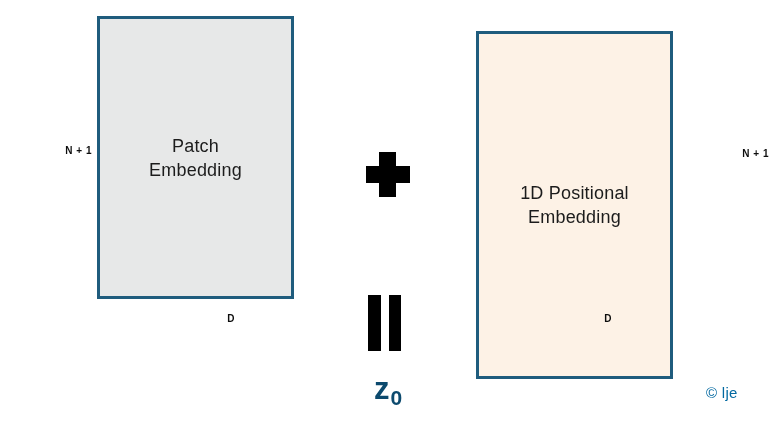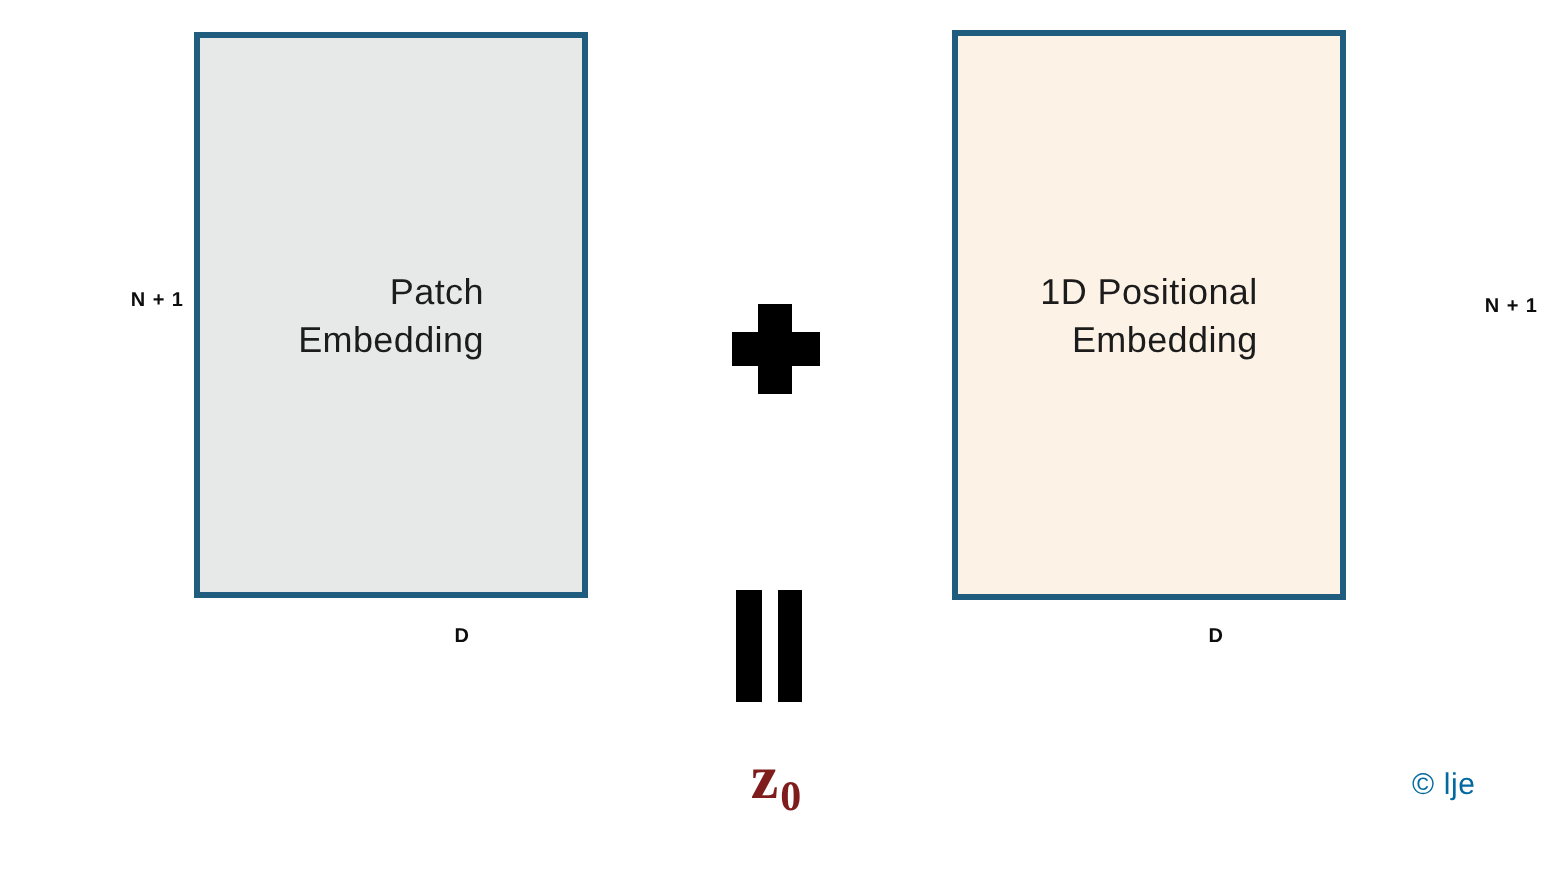--- a/index.html
+++ b/index.html
@@ -20,30 +20,30 @@
     width: 783px;
     height: 440px;
   }
   .box {
     position: absolute;
     box-sizing: border-box;
     border: 3px solid var(--box-border, #1f5c7d);
     display: flex;
     align-items: center;
     justify-content: center;
-    text-align: right;
+    text-align: center;
   }
   .box-patch {
     left: 97px; top: 16px;
     width: 197px; height: 283px;
     background: var(--patch-box-fill, #e7e8e8);
   }
   .box-pos {
-    left: 476px; top: 15px;
-    width: 197px; height: 285px;
+    left: 476px; top: 31px;
+    width: 197px; height: 348px;
     background: var(--positional-box-fill, #fdf2e6);
   }
   .box-label {
     font-size: 18px;
     line-height: 24px;
     color: #1c1c1c;
     letter-spacing: 0.2px;
   }
   .dim {
     position: absolute;
@@ -88,24 +88,24 @@
     width: 12.5px;
     height: 56px;
     background: var(--operator, #000000);
   }
 
   .result {
     position: absolute;
     left: 338px; top: 372px;
     width: 100px;
     text-align: center;
-    font-family: Liberation Serif, serif;
+    font-family: Liberation Sans, sans-serif;
     font-weight: bold;
     font-size: 31px;
-    color: #7f1d1d;
+    color: #0c4a6e;
     line-height: 34px;
   }
   .result sub {
     font-size: 21px;
     line-height: 0;
     vertical-align: -6px;
     margin-left: 1px;
   }
 
   .credit {

